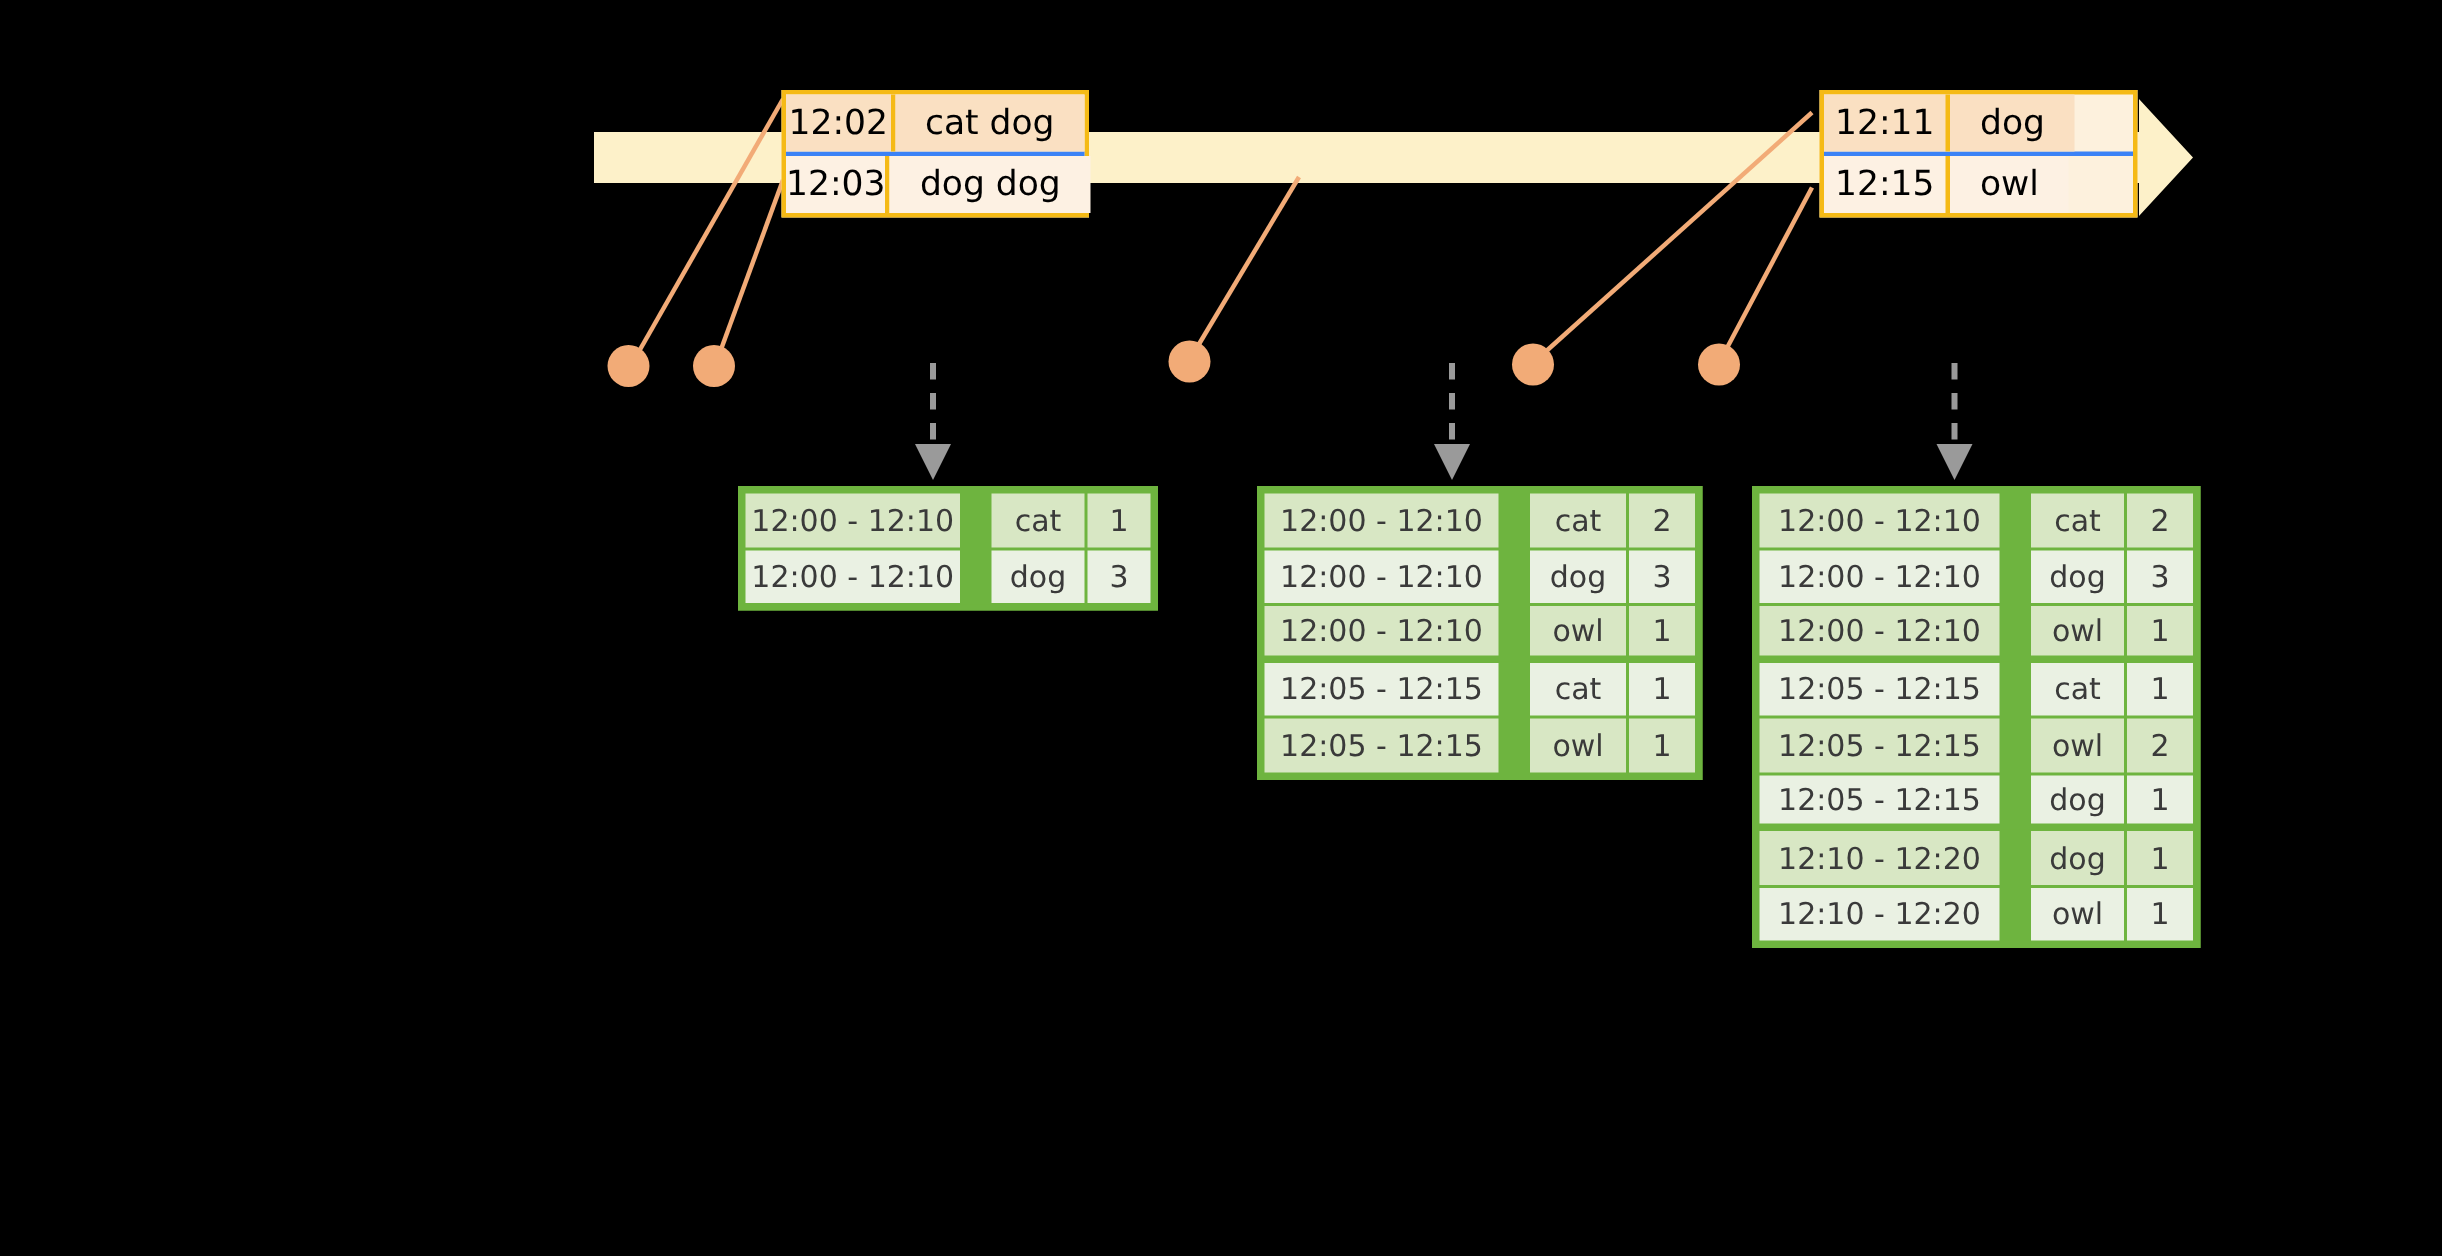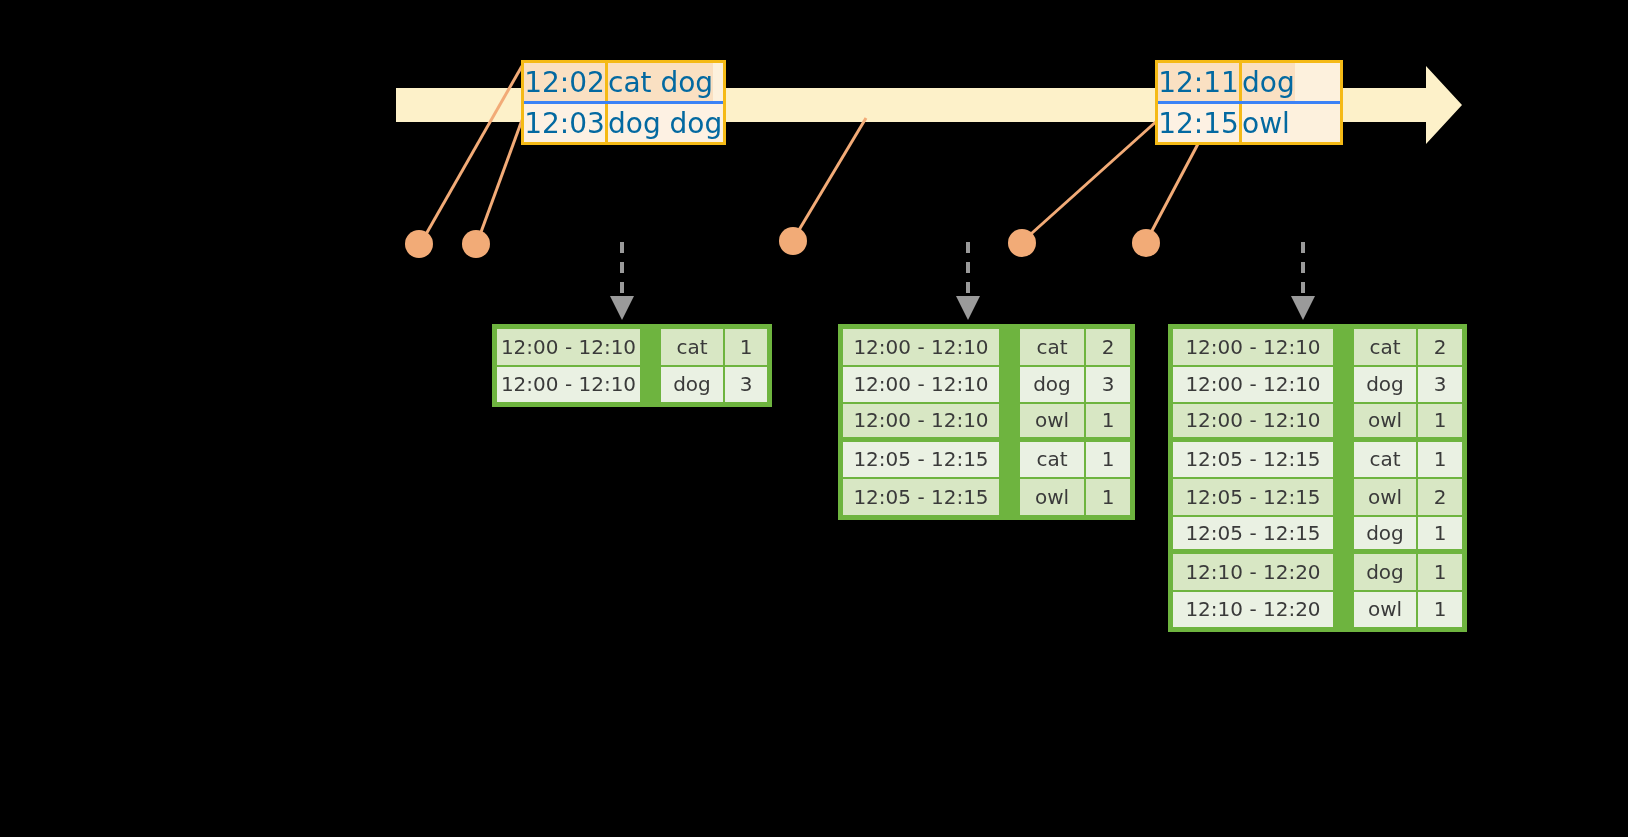--- a/index.html
+++ b/index.html
@@ -39,31 +39,31 @@
   .event-row + .event-row {
     border-top: 3px solid #3b82f6;
   }
   .event-row.shade .ev-cell { background: #fae0c2; }
   .event-row.light .ev-cell { background: #fdf1e3; }
   .ev-cell {
     box-sizing: border-box;
     display: flex;
     align-items: center;
     justify-content: center;
-    font-size: 28px;
-    color: #0369a1;
+    font-size: 23px;
+    color: #000000;
     height: 38px;
     white-space: nowrap;
   }
   .ev-time {
     width: 84px;
     border-right: 3px solid #f5ba16;
   }
   .ev-words {
-    padding: 0 0;
+    padding: 0 20px;
   }
 
   
   .result-table {
     position: absolute;
     border: 4px solid #6eb43f;
     box-sizing: border-box;
     background: #6eb43f;
   }
   .res-row {
@@ -146,21 +146,21 @@
       <div class="ev-cell ev-time">12:02</div>
       <div class="ev-cell ev-words">cat dog</div>
     </div>
     <div class="event-row light">
       <div class="ev-cell ev-time">12:03</div>
       <div class="ev-cell ev-words">dog dog</div>
     </div>
   </div>
 
 
-  <div class="event-box" style="left:1155px; top:60px; width:188px;">
+  <div class="event-box" style="left:1213px; top:60px; width:212px;">
     <div class="event-row shade">
       <div class="ev-cell ev-time">12:11</div>
       <div class="ev-cell ev-words">dog</div>
     </div>
     <div class="event-row light">
       <div class="ev-cell ev-time">12:15</div>
       <div class="ev-cell ev-words">owl</div>
     </div>
   </div>
 

